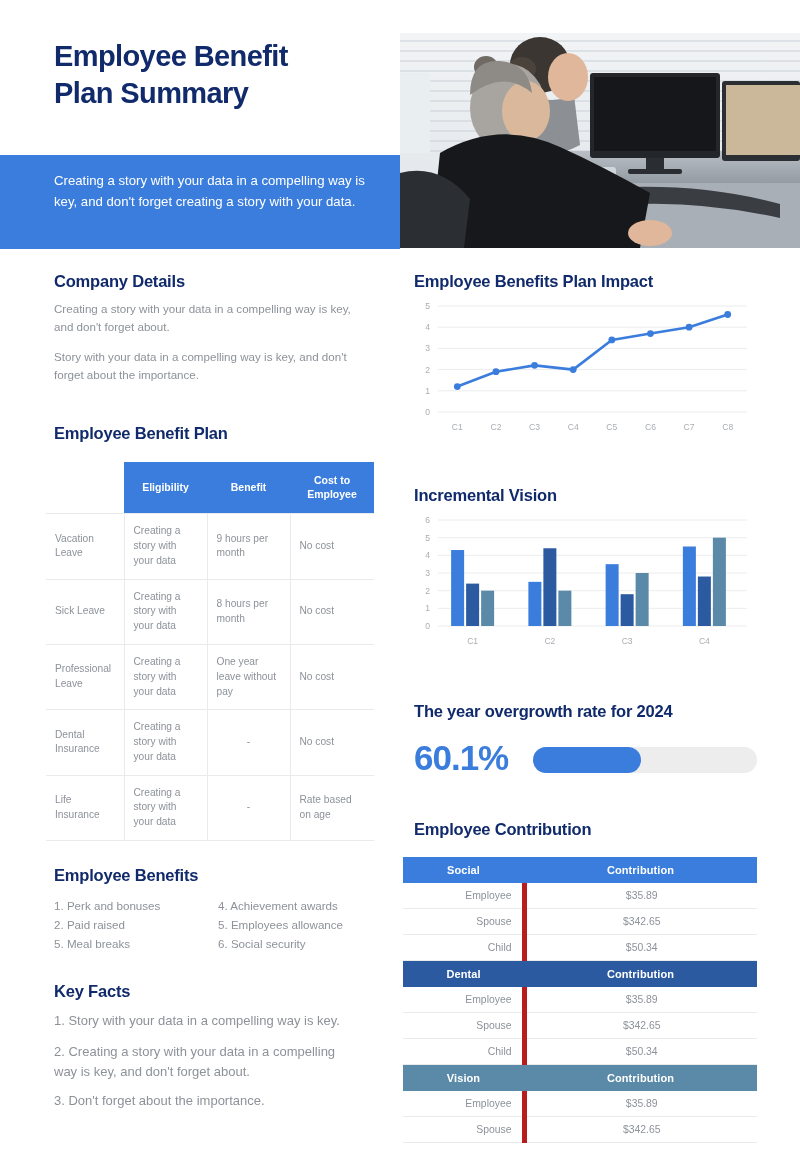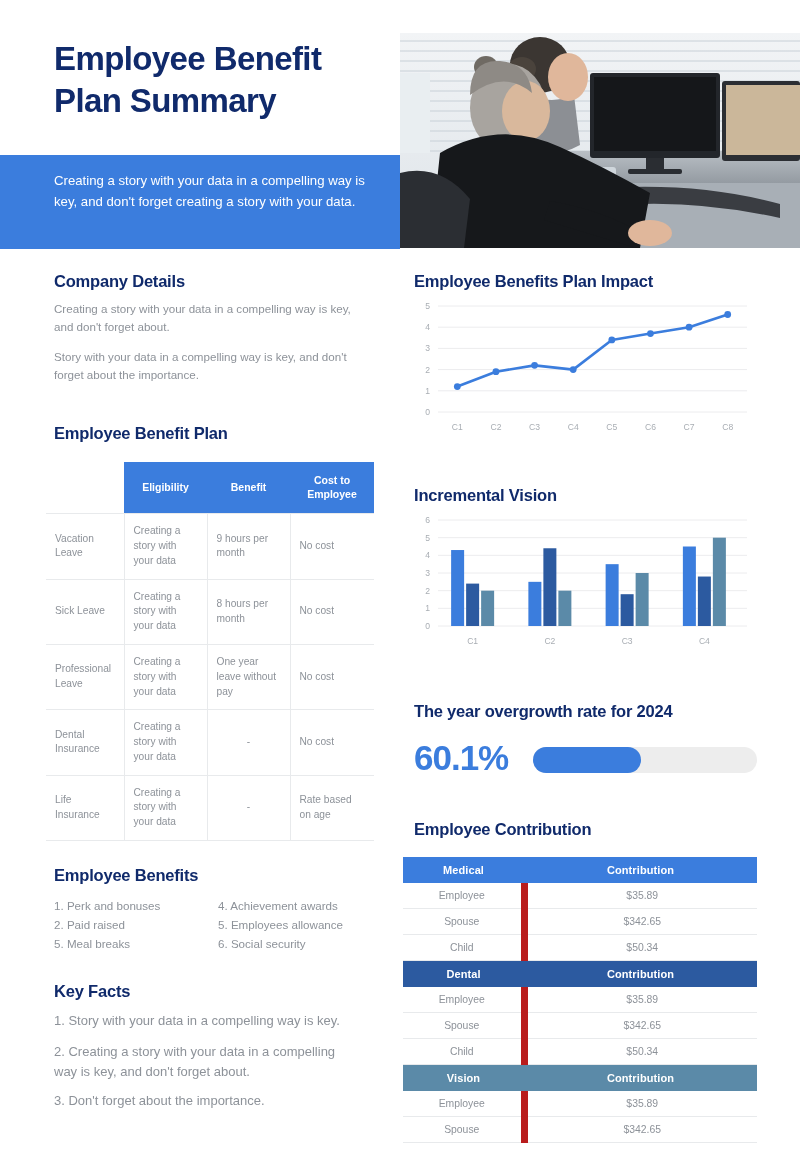--- a/index.html
+++ b/index.html
@@ -8,21 +8,21 @@
     background:#ffffff;
     font-family:"Liberation Sans", sans-serif;
     position:relative;
     overflow:hidden;
   }
   .page { position:relative; width:800px; height:1156px; background:#fff; }
 
   
   .hdr-title {
     position:absolute; left:54px; top:38px; width:330px;
-    font-size:33px; line-height:1.28; font-weight:700;
+    font-size:29px; line-height:1.28; font-weight:700;
     color:#102a6b; letter-spacing:-0.6px;
   }
   .hdr-band {
     position:absolute; left:0; top:155px; width:400px; height:94px;
     background:#3b7ddd;
   }
   .hdr-band-text {
     position:absolute; left:54px; top:170px; width:320px;
     font-size:13.2px; line-height:1.62; color:#ffffff;
   }
@@ -98,21 +98,21 @@
     color:#ffffff; font-size:11px; font-weight:700;
     padding:7px 6px; text-align:center; letter-spacing:0.1px;
   }
   .ct-table th.sec-medical { background:#3b7ddd; }
   .ct-table th.sec-dental  { background:#2c5aa0; }
   .ct-table th.sec-vision  { background:#5b8aa8; }
   .ct-table td {
     font-size:10.4px; color:#8d9299; padding:7px 10px;
     border-bottom:1px solid #e8eaec;
   }
-  .ct-table td.k { text-align:center; border-right:7px solid #b91c1c; }
+  .ct-table td.k { text-align:right; border-right:5px solid #b91c1c; }
   .ct-table td.v { text-align:center; }
 
   
   .eb-list {
     position:absolute; font-size:11.6px; line-height:1.62; color:#8d9299;
   }
   .kf-item {
     position:absolute; font-size:13px; line-height:1.55; color:#8d9299;
   }
 </style>
@@ -334,21 +334,21 @@
   </div>
 
   <div class="h2" style="left:414px; top:820px;">Employee Contribution</div>
   <table class="ct-table">
     <colgroup>
         <col class="a">
         <col class="b">
       </colgroup>
     <tbody id="ct-body">
         <tr>
-          <th class="sec-medical" style="background: rgb(59, 125, 221);">Medical</th>
+          <th class="sec-medical" style="background: rgb(59, 125, 221);">Social</th>
           <th style="background: rgb(59, 125, 221);">Contribution</th>
         </tr>
         <tr>
           <td class="k">Employee</td>
           <td class="v">$35.89</td>
         </tr>
         <tr>
           <td class="k">Spouse</td>
           <td class="v">$342.65</td>
         </tr>

